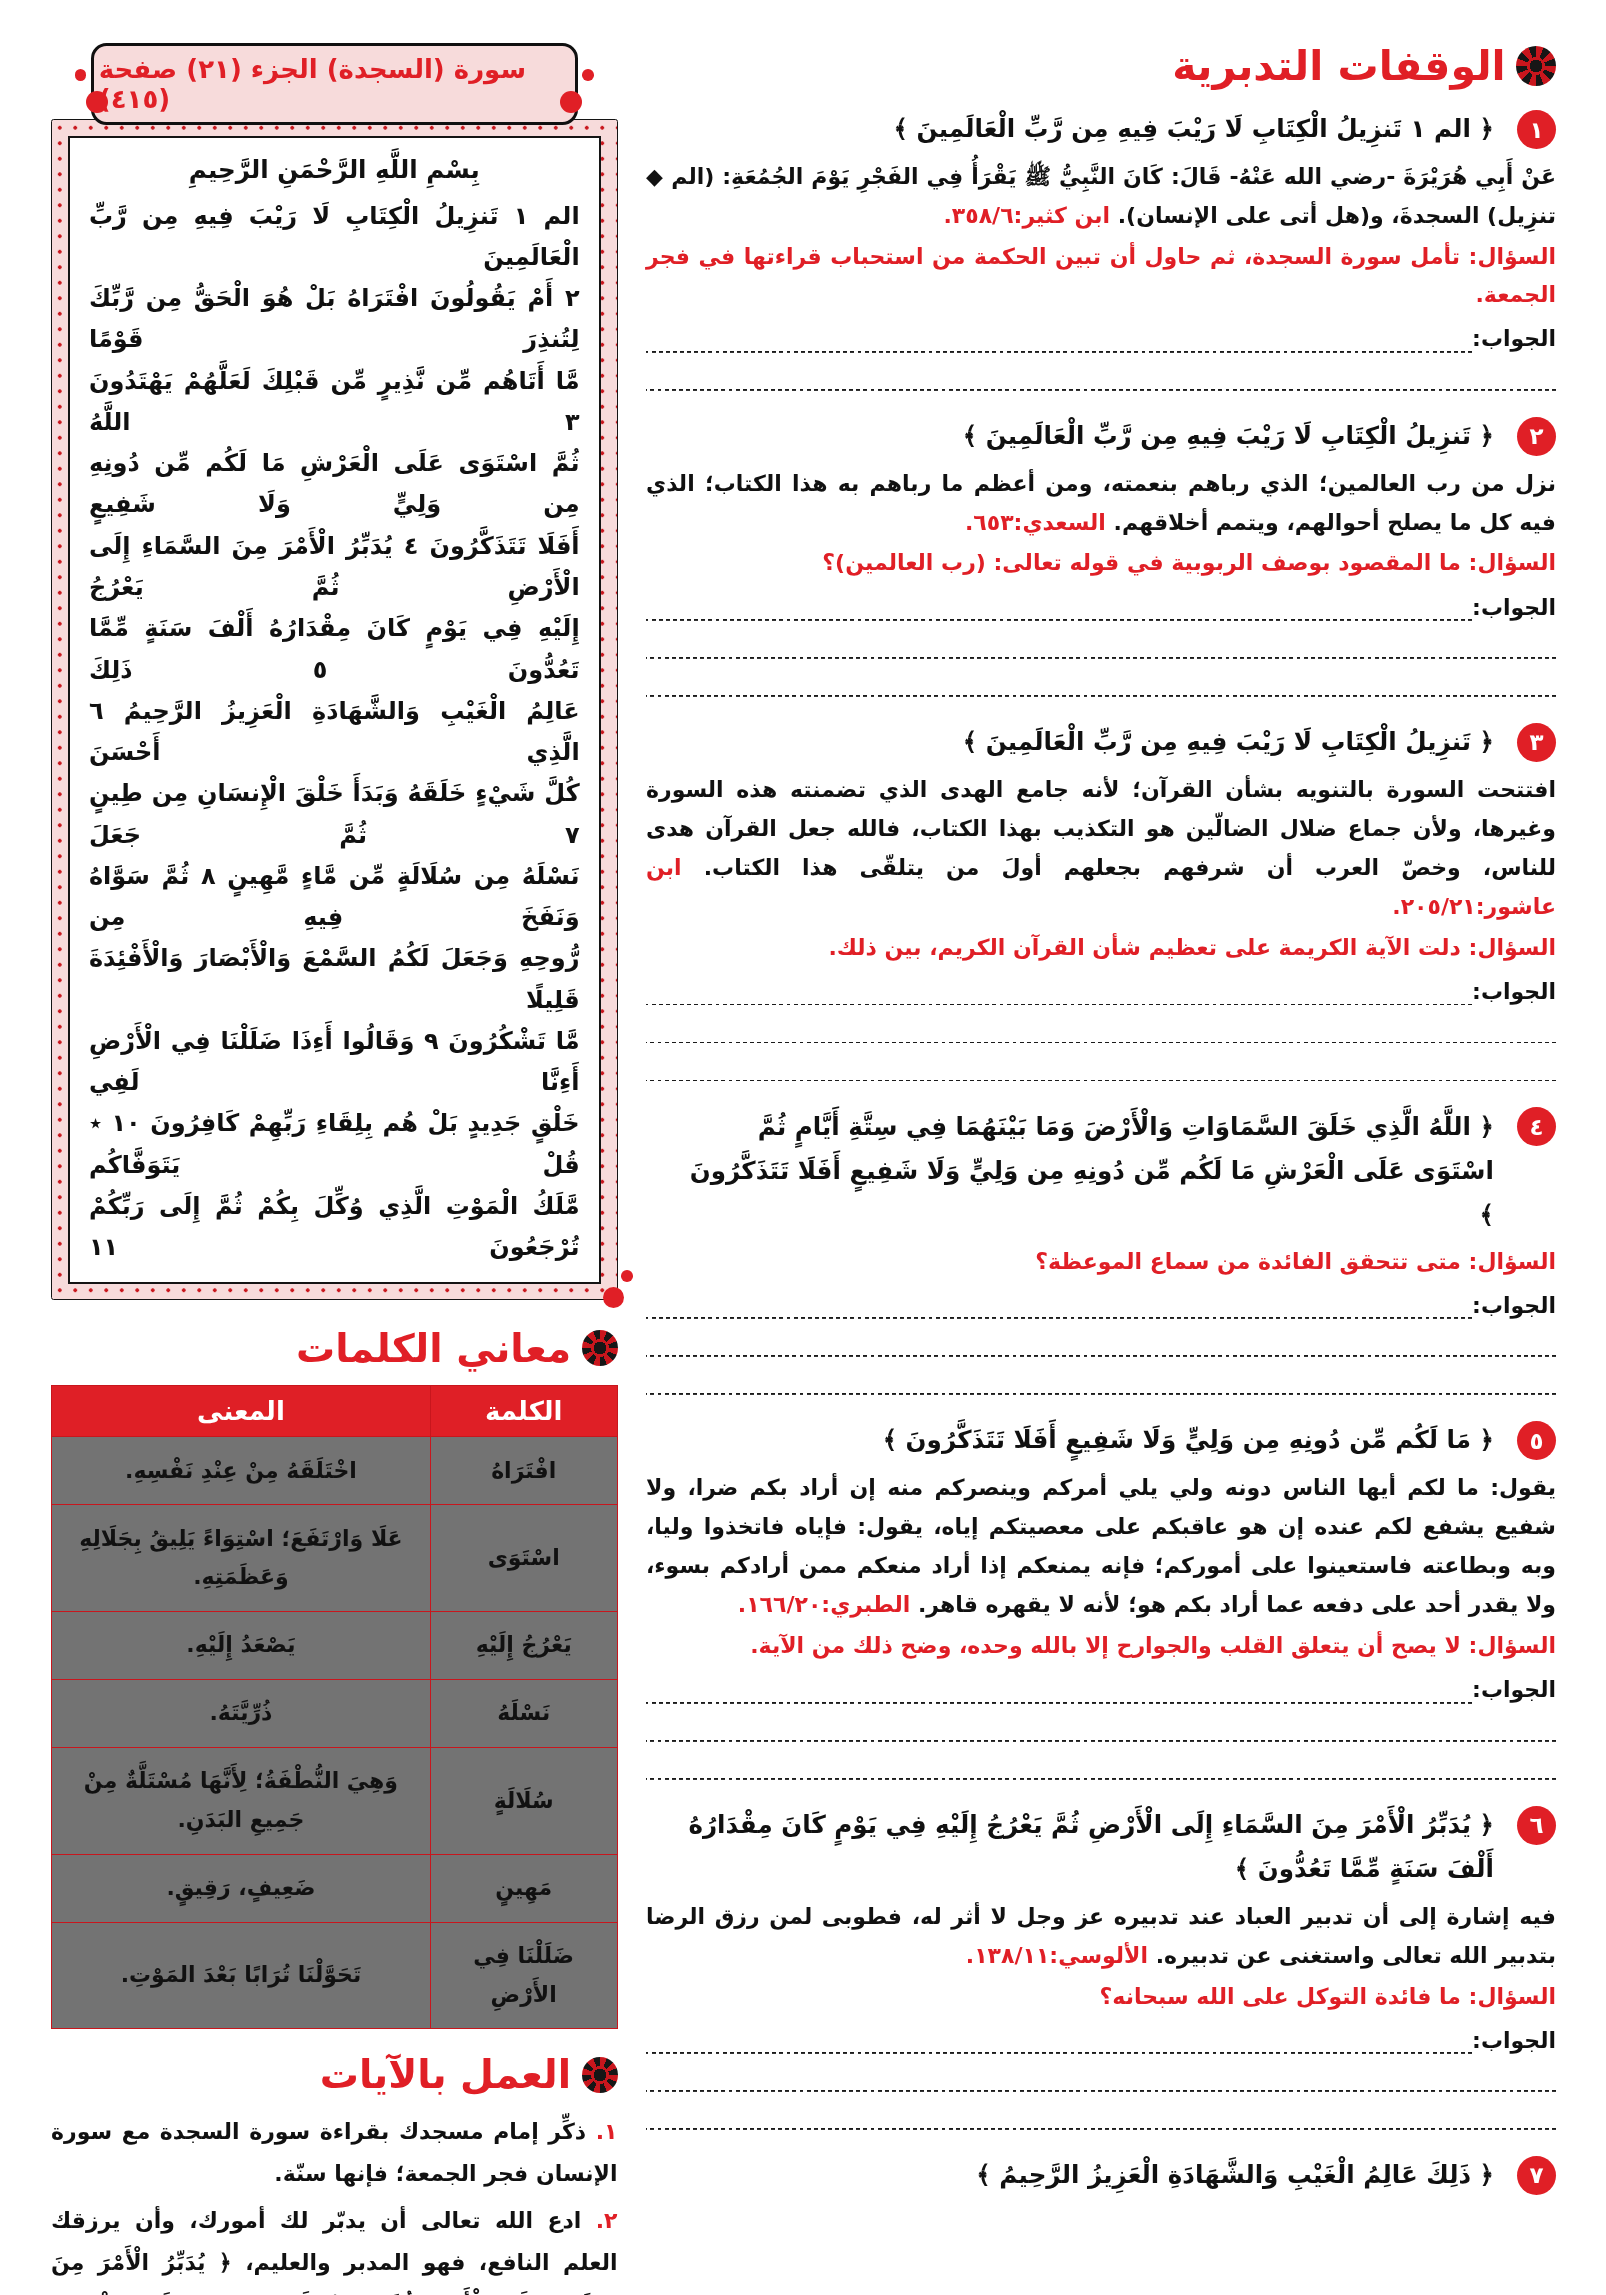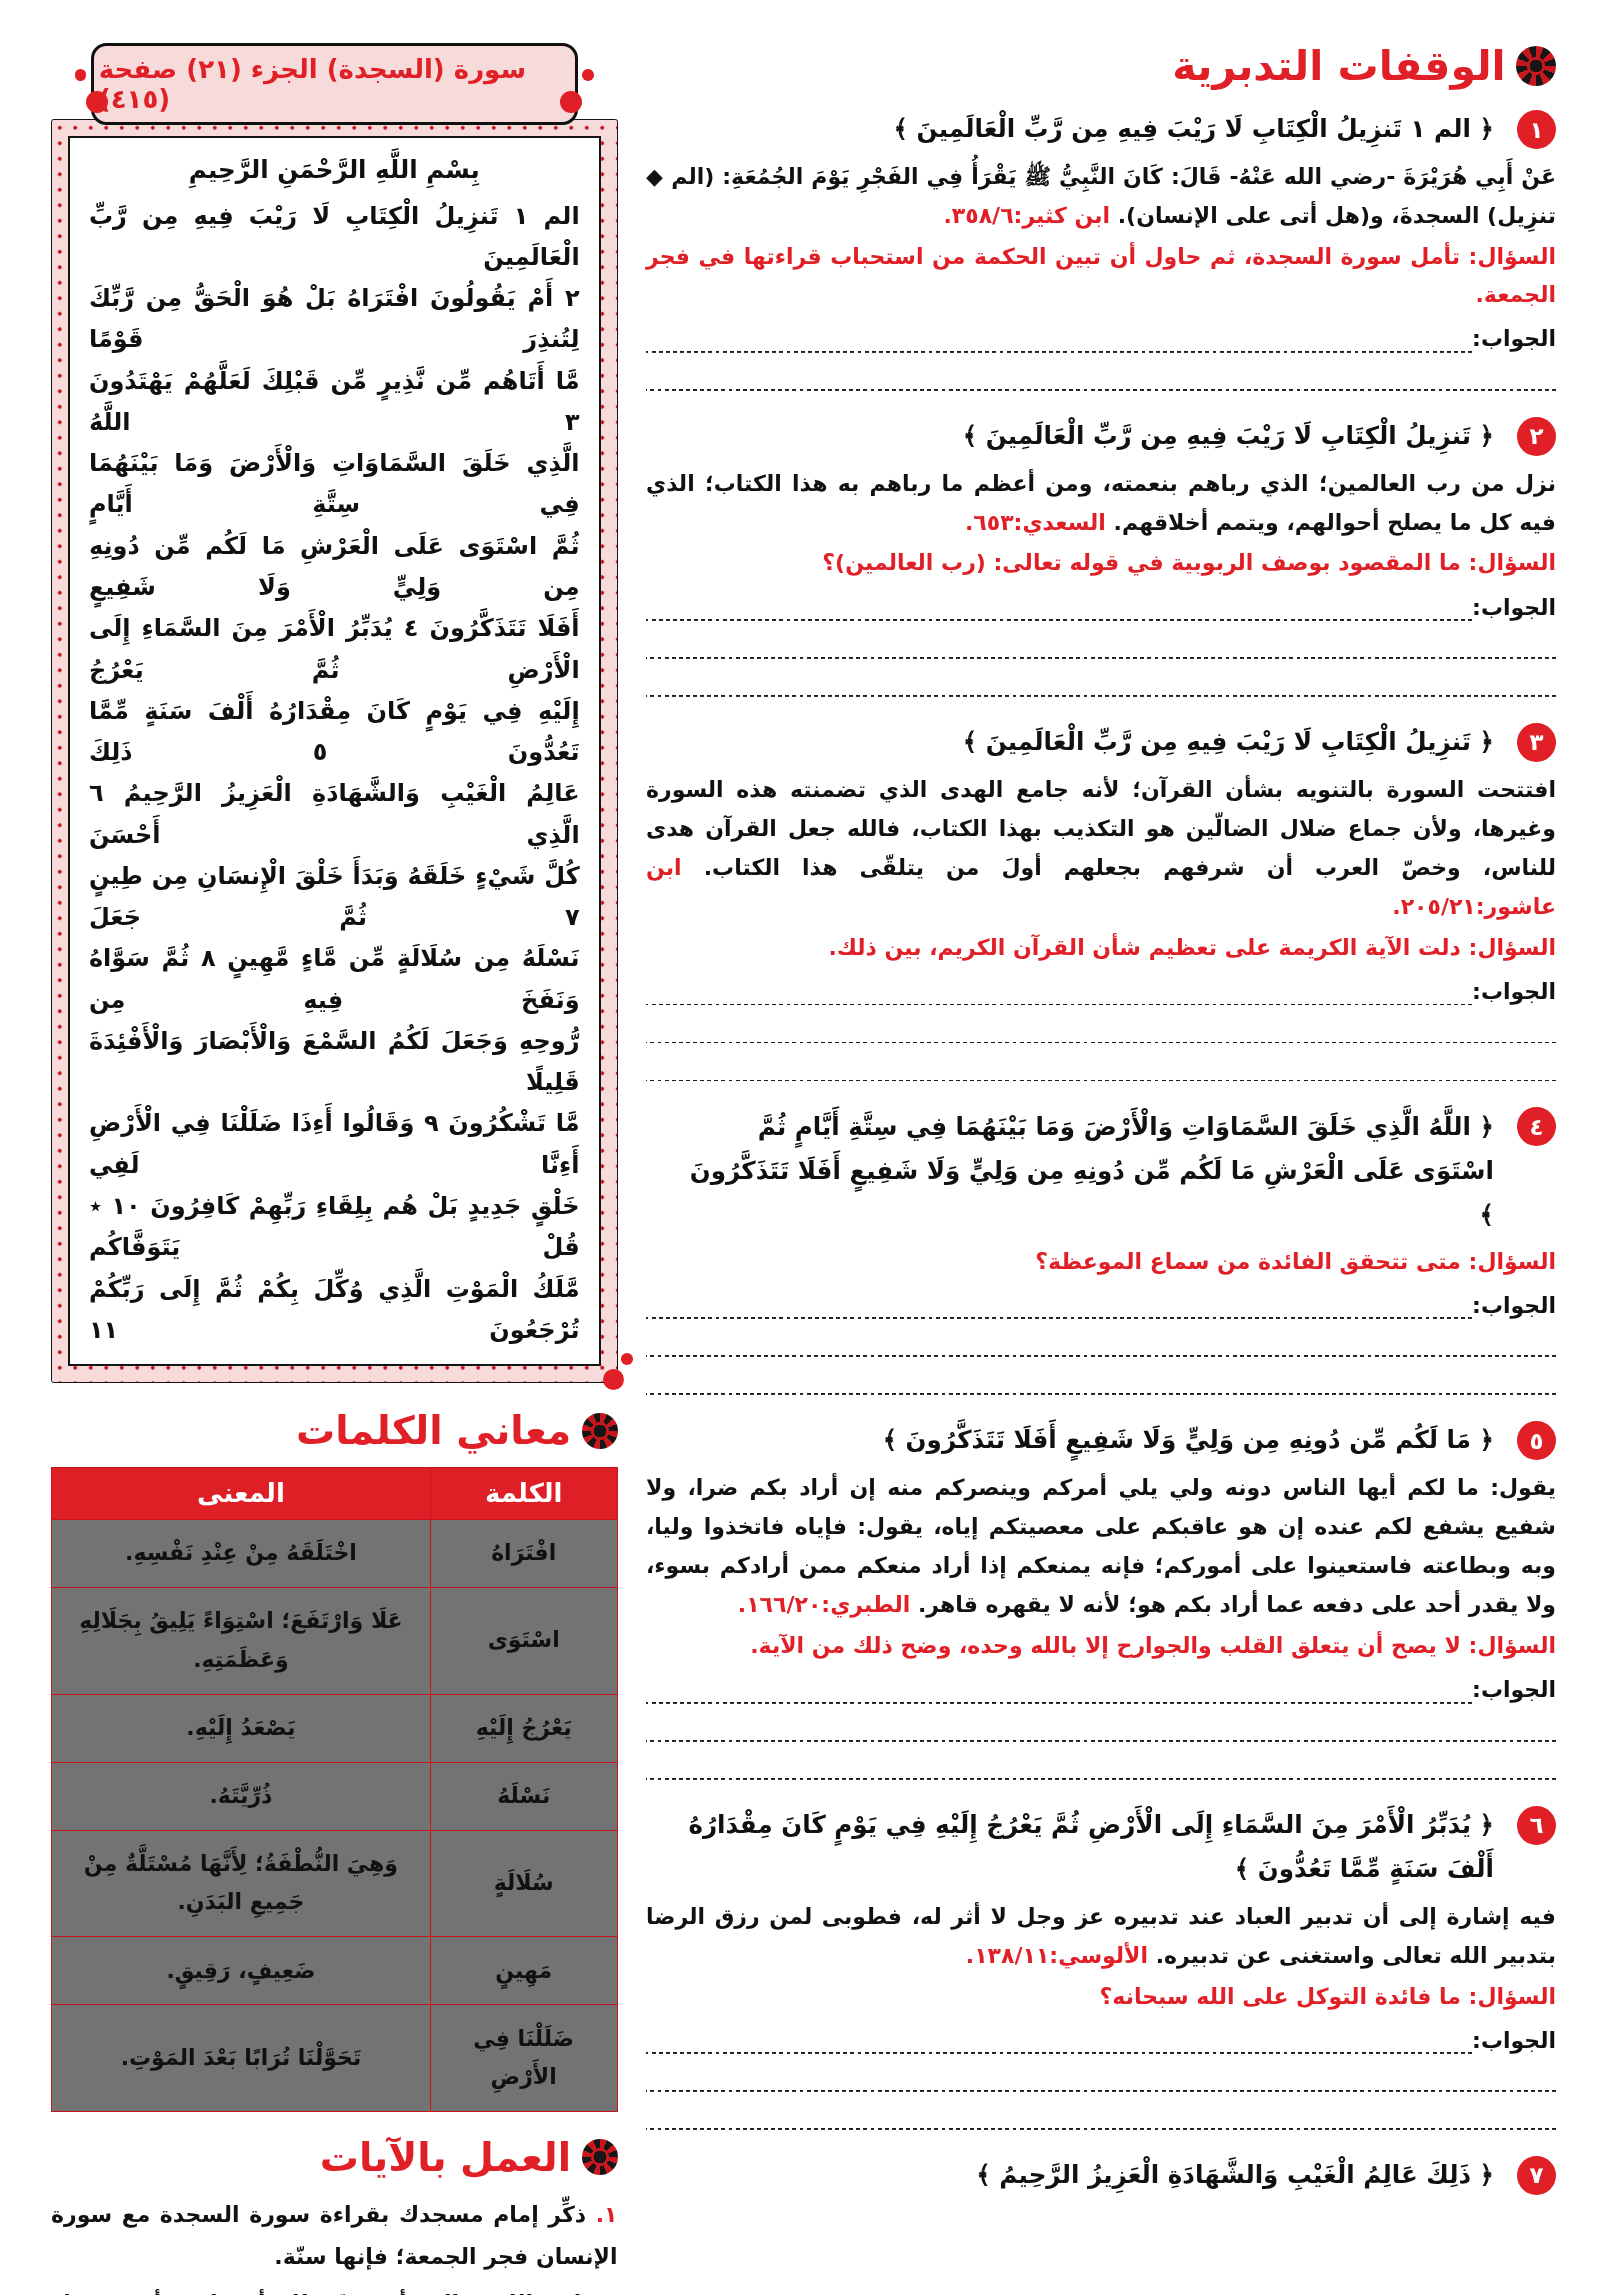--- a/index.html
+++ b/index.html
@@ -240,21 +240,20 @@
       <span class="dot" style="width:11.7px;height:11.7px;left:4.2%;top:26px;"></span>
       <span class="dot" style="width:21px;height:21px;right:-6.5px;bottom:-7.8px;"></span>
       <span class="dot" style="width:11.7px;height:11.7px;right:-15.5px;bottom:18px;"></span>
       <div class="frame">
         <div class="frame-inner">
           <div class="bismillah">بِسْمِ اللَّهِ الرَّحْمَنِ الرَّحِيمِ</div>
           <div id="quran-lines">
               <div class="quran-line">الم ١ تَنزِيلُ الْكِتَابِ لَا رَيْبَ فِيهِ مِن رَّبِّ الْعَالَمِينَ</div>
               <div class="quran-line">٢ أَمْ يَقُولُونَ افْتَرَاهُ بَلْ هُوَ الْحَقُّ مِن رَّبِّكَ لِتُنذِرَ قَوْمًا</div>
               <div class="quran-line">مَّا أَتَاهُم مِّن نَّذِيرٍ مِّن قَبْلِكَ لَعَلَّهُمْ يَهْتَدُونَ ٣ اللَّهُ</div>
-              <div class="quran-line">الَّذِي خَلَقَ السَّمَاوَاتِ وَالْأَرْضَ وَمَا بَيْنَهُمَا فِي سِتَّةِ أَيَّامٍ</div>
               <div class="quran-line">ثُمَّ اسْتَوَى عَلَى الْعَرْشِ مَا لَكُم مِّن دُونِهِ مِن وَلِيٍّ وَلَا شَفِيعٍ</div>
               <div class="quran-line">أَفَلَا تَتَذَكَّرُونَ ٤ يُدَبِّرُ الْأَمْرَ مِنَ السَّمَاءِ إِلَى الْأَرْضِ ثُمَّ يَعْرُجُ</div>
               <div class="quran-line">إِلَيْهِ فِي يَوْمٍ كَانَ مِقْدَارُهُ أَلْفَ سَنَةٍ مِّمَّا تَعُدُّونَ ٥ ذَلِكَ</div>
               <div class="quran-line">عَالِمُ الْغَيْبِ وَالشَّهَادَةِ الْعَزِيزُ الرَّحِيمُ ٦ الَّذِي أَحْسَنَ</div>
               <div class="quran-line">كُلَّ شَيْءٍ خَلَقَهُ وَبَدَأَ خَلْقَ الْإِنسَانِ مِن طِينٍ ٧ ثُمَّ جَعَلَ</div>
               <div class="quran-line">نَسْلَهُ مِن سُلَالَةٍ مِّن مَّاءٍ مَّهِينٍ ٨ ثُمَّ سَوَّاهُ وَنَفَخَ فِيهِ مِن</div>
               <div class="quran-line">رُّوحِهِ وَجَعَلَ لَكُمُ السَّمْعَ وَالْأَبْصَارَ وَالْأَفْئِدَةَ قَلِيلًا</div>
               <div class="quran-line">مَّا تَشْكُرُونَ ٩ وَقَالُوا أَءِذَا ضَلَلْنَا فِي الْأَرْضِ أَءِنَّا لَفِي</div>
               <div class="quran-line">خَلْقٍ جَدِيدٍ بَلْ هُم بِلِقَاءِ رَبِّهِمْ كَافِرُونَ ١٠ ٭ قُلْ يَتَوَفَّاكُم</div>
               <div class="quran-line">مَّلَكُ الْمَوْتِ الَّذِي وُكِّلَ بِكُمْ ثُمَّ إِلَى رَبِّكُمْ تُرْجَعُونَ ١١</div>

